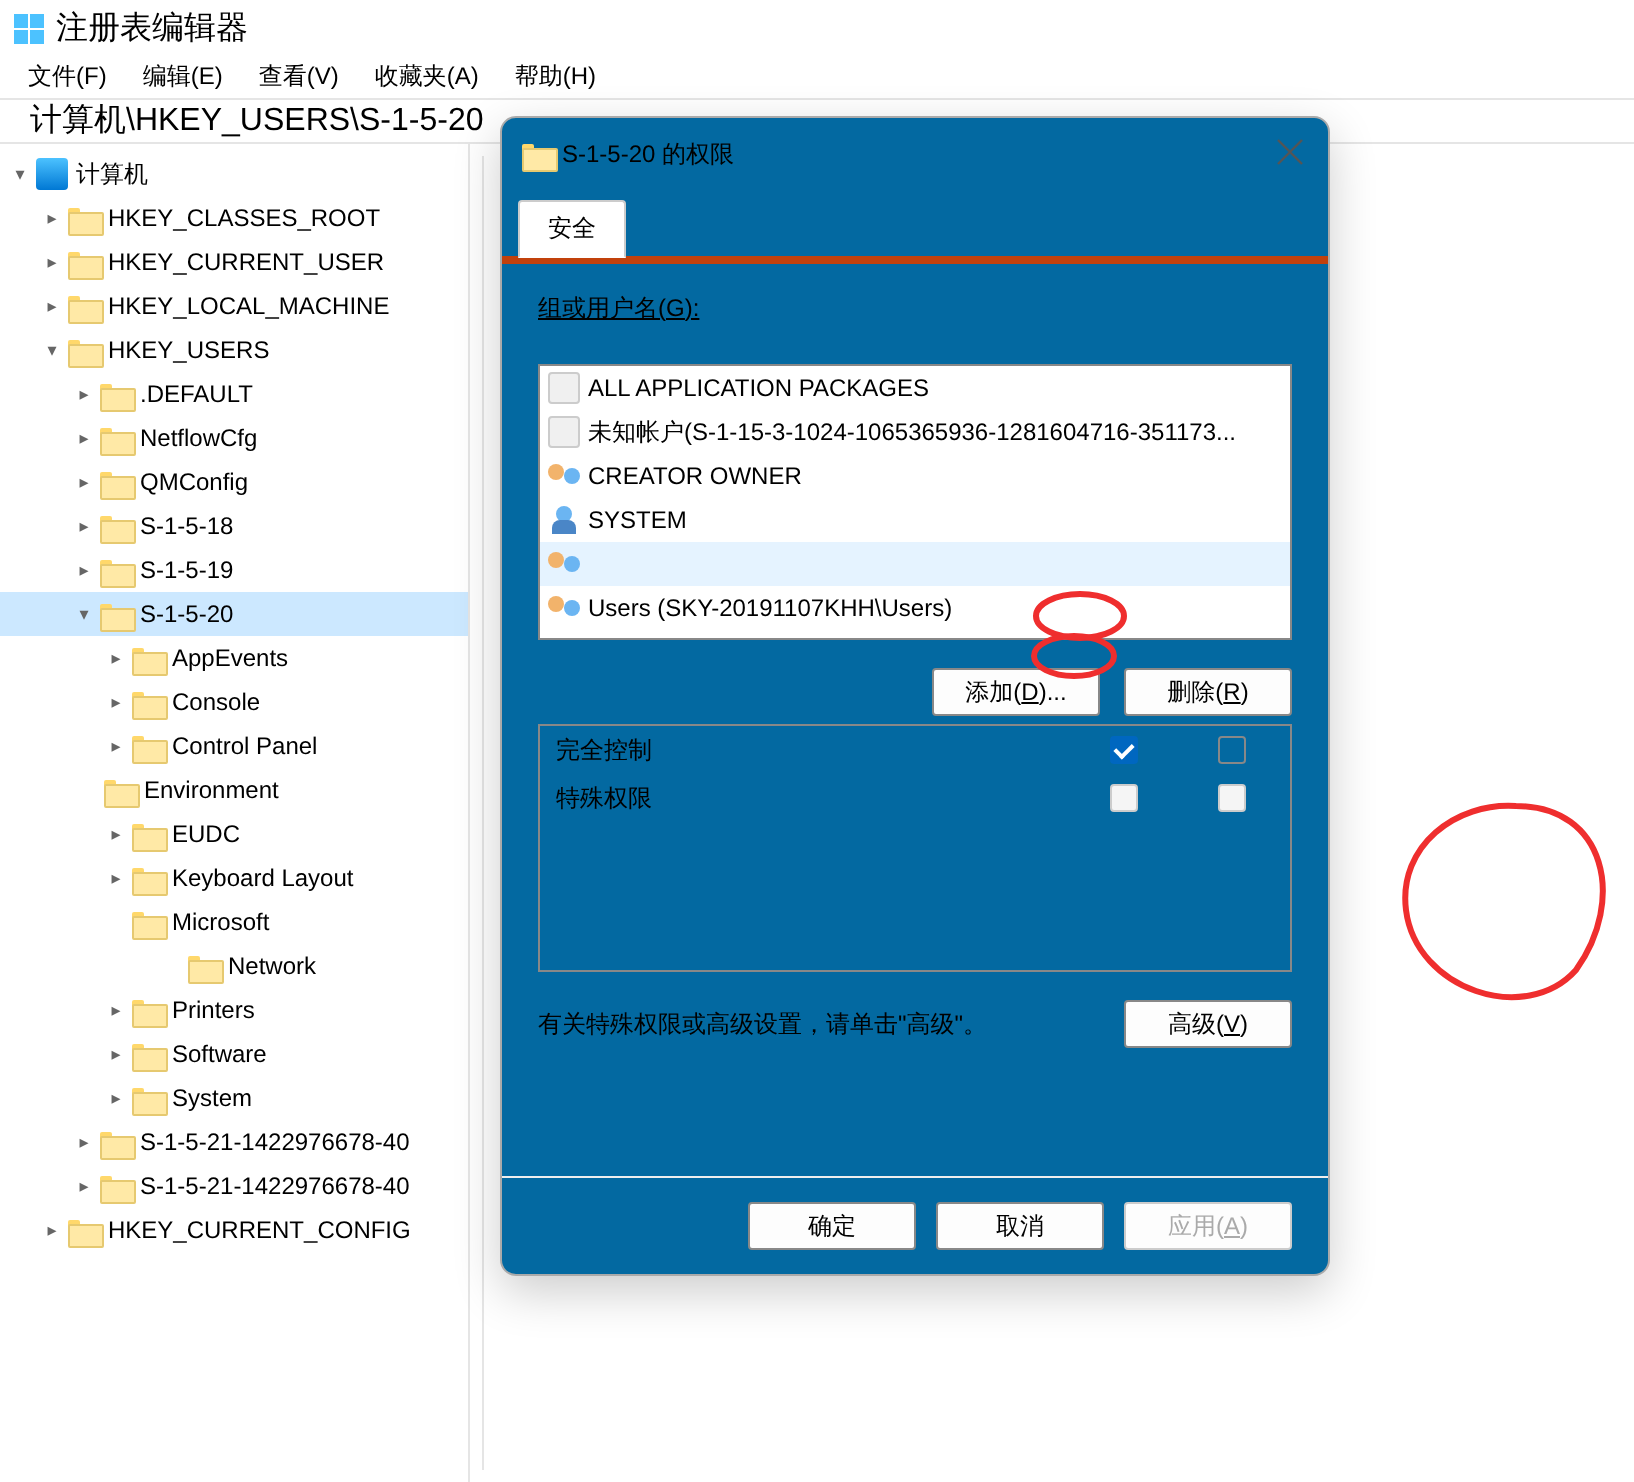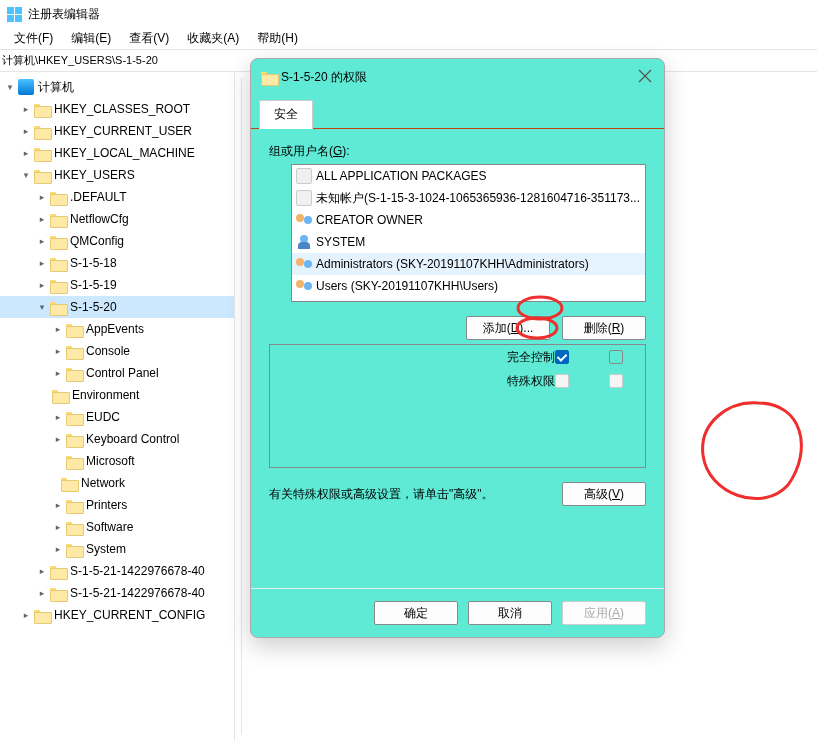--- a/index.html
+++ b/index.html
@@ -1,60 +1,60 @@
 <!DOCTYPE html>
 <html><head>
 <meta charset="utf-8">
 <style>
 * { box-sizing: border-box; font-family: "Microsoft YaHei", "Segoe UI", sans-serif; }
 body { margin: 0; width: 817px; height: 741px; background: #fff; position: relative; overflow: hidden; font-size: 12px; color: #000; }
 .titlebar { height: 28px; display: flex; align-items: center; padding: 0 6px; gap: 6px; }
 .titlebar .app-icon { width: 16px; height: 16px; display: flex; flex-wrap: wrap; }
 .titlebar .app-icon span { width: 7px; height: 7px; background: #4cc2ff; margin: 0.5px; }
-.titlebar-title { font-size: 12px; }
+.titlebar-title { font-size: 16px; }
 .menubar { height: 22px; display: flex; align-items: center; padding: 0 6px; gap: 2px; border-bottom: 1px solid #e5e5e5; }
 .menu-item { padding: 2px 8px; }
-.addressbar { height: 22px; padding: 0 2px; display: flex; align-items: center; border-bottom: 1px solid #e5e5e5; font-size: 11px; }
+.addressbar { height: 22px; padding: 0 15px; display: flex; align-items: center; border-bottom: 1px solid #e5e5e5; font-size: 16px; }
 .main { display: flex; height: calc(741px - 72px); }
 .tree { width: 235px; border-right: 1px solid #e5e5e5; overflow: auto; padding: 4px 0; }
 .node { display: flex; align-items: center; height: 22px; padding-right: 4px; white-space: nowrap; }
 .node.sel { background: #cce8ff; }
 .expander { width: 16px; height: 16px; display: flex; align-items: center; justify-content: center; color: #666; font-size: 9px; }
 .folder { width: 16px; height: 14px; margin-right: 4px; position: relative; flex-shrink: 0; }
 .folder::before { content: ""; position: absolute; top: 2px; left: 0; width: 6px; height: 3px; background: #ffd86b; border-radius: 1px 1px 0 0; }
 .folder::after { content: ""; position: absolute; top: 4px; left: 0; width: 16px; height: 10px; background: #ffe9a6; border: 1px solid #e6c970; border-radius: 1px; }
 .computer-icon { width: 16px; height: 16px; margin-right: 4px; background: linear-gradient(#4cc2ff,#0078d4); border-radius: 2px; flex-shrink: 0; }
 .node-label { font-size: 12px; }
 .content { flex: 1; padding: 6px; }
 .content-column { width: 28px; border-left: 1px solid #e5e5e5; height: 100%; display: flex; align-items: flex-start; padding-top: 4px; justify-content: center; font-size: 11px; }
 
 
-.dlg { position: absolute; top: 58px; left: 250px; width: 415px; height: 580px; background: #5eead4; border: 1px solid #aaa; border-radius: 8px; box-shadow: 0 8px 24px rgba(0,0,0,0.2); display: flex; flex-direction: column; }
+.dlg { position: absolute; top: 58px; left: 250px; width: 415px; height: 580px; background: #0369a1; border: 1px solid #aaa; border-radius: 8px; box-shadow: 0 8px 24px rgba(0,0,0,0.2); display: flex; flex-direction: column; }
 .dlg-title { height: 36px; display: flex; align-items: center; padding: 0 10px; position: relative; }
 .dlg-close { position: absolute; right: 12px; top: 10px; width: 14px; height: 14px; color: #555; }
-.dlg-tabs { display: flex; padding: 4px 8px 0 8px; border-bottom: 1px solid #c2410c; }
+.dlg-tabs { display: flex; padding: 4px 8px 0 8px; border-bottom: 4px solid #c2410c; }
 .dlg-tab { padding: 5px 14px; border: 1px solid #ccc; border-bottom: 1px solid #fff; background: #fff; position: relative; top: 1px; border-radius: 2px 2px 0 0; font-size: 12px; }
 .dlg-body { padding: 14px 18px 4px 18px; flex: 1; font-size: 12px; }
-.group-label { margin-bottom: 4px; }
-.user-list { border: 1px solid #888; height: 138px; overflow: hidden; background: #fff; margin-left: 22px; }
+.group-label { margin-bottom: 19px; text-decoration: underline; }
+.user-list { border: 1px solid #888; height: 138px; overflow: hidden; background: #fff; }
 .user-row { height: 22px; display: flex; align-items: center; padding: 0 4px; gap: 4px; }
 .user-row.sel { background: #e5f3ff; }
 .user-icon { width: 16px; height: 16px; flex-shrink: 0; position: relative; }
 .user-icon.group::before { content: ""; position: absolute; left: 0; top: 2px; width: 8px; height: 8px; background: #f2b36b; border-radius: 50%; }
 .user-icon.group::after { content: ""; position: absolute; right: 0; top: 4px; width: 8px; height: 8px; background: #6bb5f2; border-radius: 50%; }
 .user-icon.single::before { content: ""; position: absolute; left: 4px; top: 1px; width: 8px; height: 8px; background: #6bb5f2; border-radius: 50%; }
 .user-icon.single::after { content: ""; position: absolute; left: 2px; top: 8px; width: 12px; height: 7px; background: #4a86c7; border-radius: 4px 4px 0 0; }
 .user-icon.app { background: #f0f0f0; border: 1px solid #ccc; border-radius: 2px; }
 .btn-row { display: flex; justify-content: flex-end; gap: 12px; margin-top: 14px; }
 .btn { width: 84px; height: 24px; border: 1px solid #888; border-radius: 2px; background: #fdfdfd; font-size: 12px; display: flex; align-items: center; justify-content: center; }
 .btn.disabled { color: #aaa; border-color: #ccc; }
 .perm-header { display: flex; justify-content: space-between; margin-top: 18px; padding: 0 10px 0 0; }
 .perm-cols { display: flex; gap: 30px; margin-right: 8px; }
 .perm-list { border: 1px solid #888; height: 124px; margin-top: 4px; }
-.perm-row { display: flex; align-items: center; height: 24px; padding: 0 8px; text-align: right; }
+.perm-row { display: flex; align-items: center; height: 24px; padding: 0 8px; }
 .perm-name { flex: 1; }
 .perm-boxes { display: flex; gap: 40px; margin-right: 14px; }
 .cb { width: 14px; height: 14px; border: 1px solid #888; border-radius: 2px; display: flex; align-items: center; justify-content: center; }
 .cb.checked { background: #0067c0; border-color: #0067c0; }
 .cb.checked::after { content: ""; width: 4px; height: 7px; border: solid #fff; border-width: 0 2px 2px 0; transform: rotate(45deg); margin-top: -2px; }
 .cb.disabled { border-color: #ccc; background: #f5f5f5; }
 .note-row { display: flex; align-items: center; justify-content: space-between; margin-top: 14px; }
 .footer { display: flex; justify-content: flex-end; gap: 10px; padding: 12px 18px; border-top: 1px solid #eee; }
 
 
@@ -166,28 +166,28 @@
         <span class="node-label">Environment</span>
       </div>
     <div class="node" style="padding-left:50px">
         <span class="expander">▸</span>
         <span class="folder"></span>
         <span class="node-label">EUDC</span>
       </div>
     <div class="node" style="padding-left:50px">
         <span class="expander">▸</span>
         <span class="folder"></span>
-        <span class="node-label">Keyboard Control</span>
+        <span class="node-label">Keyboard Layout</span>
       </div>
     <div class="node" style="padding-left:50px">
         <span class="expander"></span>
         <span class="folder"></span>
         <span class="node-label">Microsoft</span>
       </div>
-    <div class="node" style="padding-left:45px">
+    <div class="node" style="padding-left:78px">
         <span class="expander"></span>
         <span class="folder"></span>
         <span class="node-label">Network</span>
       </div>
     <div class="node" style="padding-left:50px">
         <span class="expander">▸</span>
         <span class="folder"></span>
         <span class="node-label">Printers</span>
       </div>
     <div class="node" style="padding-left:50px">
@@ -248,21 +248,20 @@
         <div class="user-row">
           <span class="user-icon group"></span>
           <span>CREATOR OWNER</span>
         </div>
         <div class="user-row">
           <span class="user-icon single"></span>
           <span>SYSTEM</span>
         </div>
         <div class="user-row sel">
           <span class="user-icon group"></span>
-          <span>Administrators (SKY-20191107KHH\Administrators)</span>
         </div>
         <div class="user-row">
           <span class="user-icon group"></span>
           <span>Users (SKY-20191107KHH\Users)</span>
         </div>
       </div>
     <div class="btn-row">
       <div class="btn">添加(<u>D</u>)...</div>
       <div class="btn">删除(<u>R</u>)</div>
     </div>

